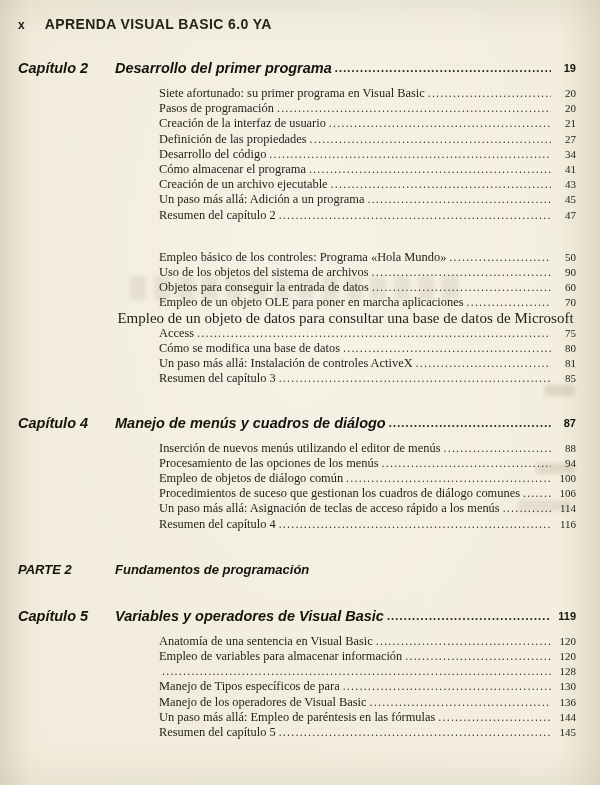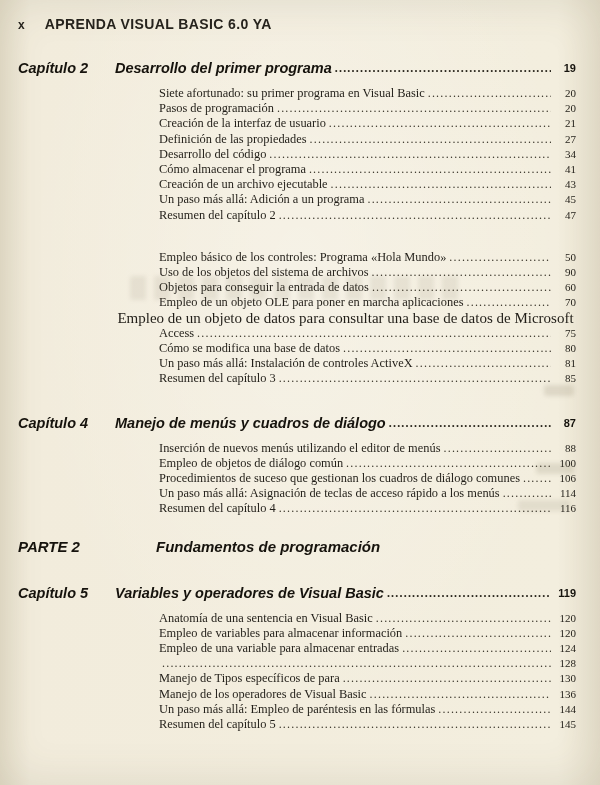--- a/index.html
+++ b/index.html
@@ -60,24 +60,24 @@
   .entry {
     display: flex; align-items: center;
     font-size: 12.4px; line-height: 15.2px; margin-left: 44px;
   }
   .etxt { white-space: nowrap; }
   .pg { min-width: 22px; text-align: right; font-size: 11px; }
   .wrap-line1 { font-size: 15px; line-height: 15.2px; text-align: center; }
 
   
   .part {
-    display: flex; align-items: baseline; margin-top: 20px;
+    display: flex; align-items: baseline; margin-top: 28px;
     font-family: "Liberation Sans", sans-serif;
     font-style: italic; font-weight: bold;
-    font-size: 15px; line-height: 20px; color: #16130d; gap: 41px;
+    font-size: 13px; line-height: 20px; color: #16130d;
   }
   .part-label { flex: 0 0 97px; }
 
   
   .smudge {
     position: absolute; pointer-events: none;
     filter: blur(2px); border-radius: 3px;
   }
   .smudge-a {
     top: 276px; left: 130px; width: 330px; height: 24px;
@@ -237,20 +237,25 @@
       <span class="dots chap-dots"></span>
       <span class="chap-page">87</span>
     </div>
     <div class="entries">
   <div class="entry">
     <span class="etxt">Inserción de nuevos menús utilizando el editor de menús</span>
     <span class="dots"></span>
     <span class="pg">88</span>
   </div>
 
+  <div class="entry">
+    <span class="etxt">Procesamiento de las opciones de los menús</span>
+    <span class="dots"></span>
+    <span class="pg">94</span>
+  </div>
 
   <div class="entry">
     <span class="etxt">Empleo de objetos de diálogo común</span>
     <span class="dots"></span>
     <span class="pg">100</span>
   </div>
 
   <div class="entry">
     <span class="etxt">Procedimientos de suceso que gestionan los cuadros de diálogo comunes</span>
     <span class="dots"></span>
@@ -289,25 +294,20 @@
     <span class="dots"></span>
     <span class="pg">120</span>
   </div>
 
   <div class="entry">
     <span class="etxt">Empleo de variables para almacenar información</span>
     <span class="dots"></span>
     <span class="pg">120</span>
   </div>
 
-  <div class="entry">
-    <span class="etxt">Empleo de una variable para almacenar entradas</span>
-    <span class="dots"></span>
-    <span class="pg">124</span>
-  </div>
 
   <div class="entry">
     <span class="dots"></span>
     <span class="pg">128</span>
   </div>
 
   <div class="entry">
     <span class="etxt">Manejo de Tipos específicos de para</span>
     <span class="dots"></span>
     <span class="pg">130</span>

